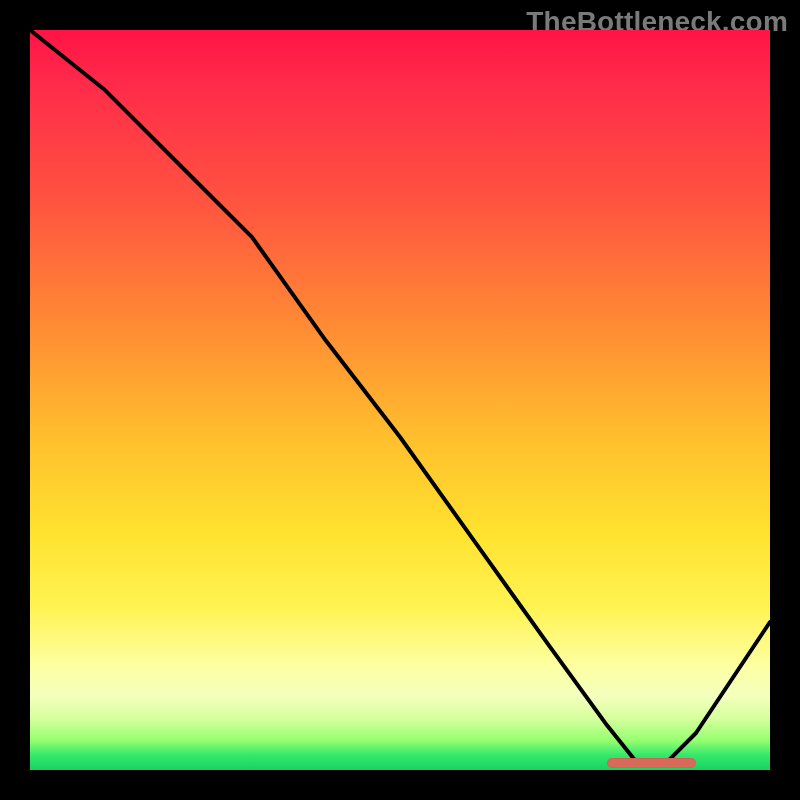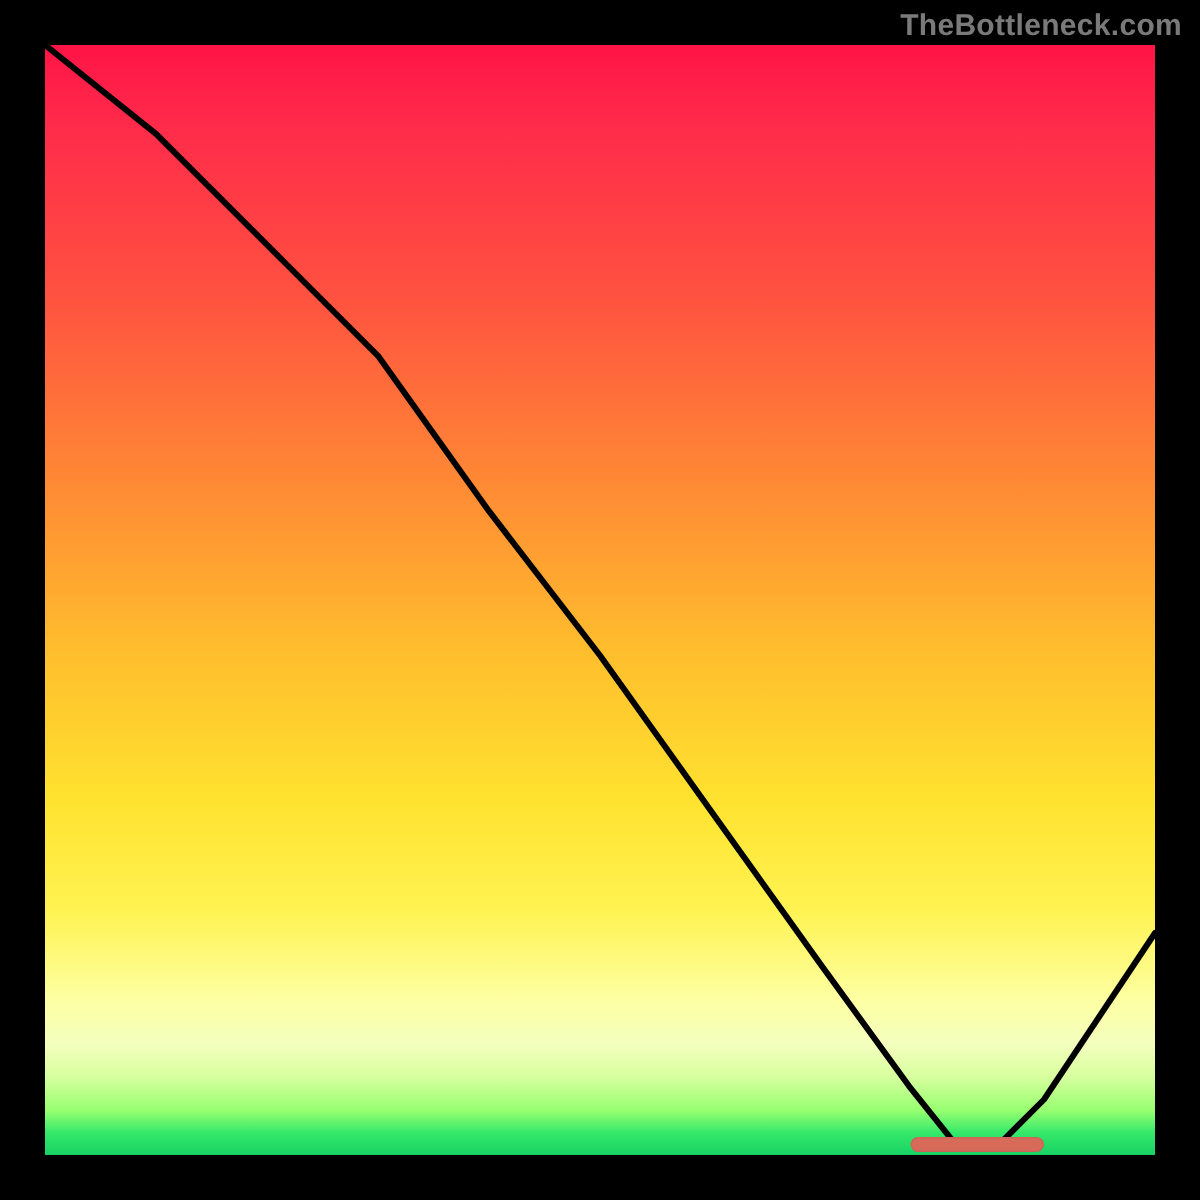--- a/index.html
+++ b/index.html
@@ -13,21 +13,21 @@
   }
   .stage {
     position: relative;
     width: 800px;
     height: 800px;
   }
   .watermark {
     position: absolute;
     top: 6px;
     right: 12px;
-    font-size: 20px;
+    font-size: 28px;
     font-weight: bold;
     color: #7a7a7a;
     letter-spacing: 0.2px;
     user-select: none;
   }
   .plot-frame {
     position: absolute;
     left: 30px;
     top: 30px;
     width: 740px;

